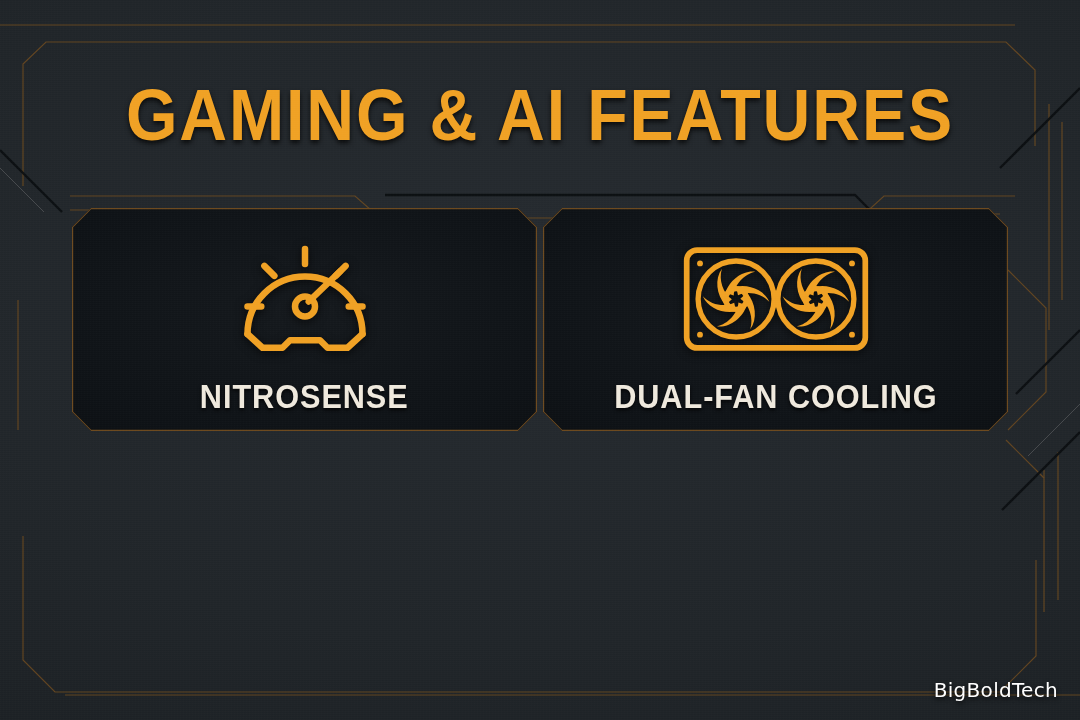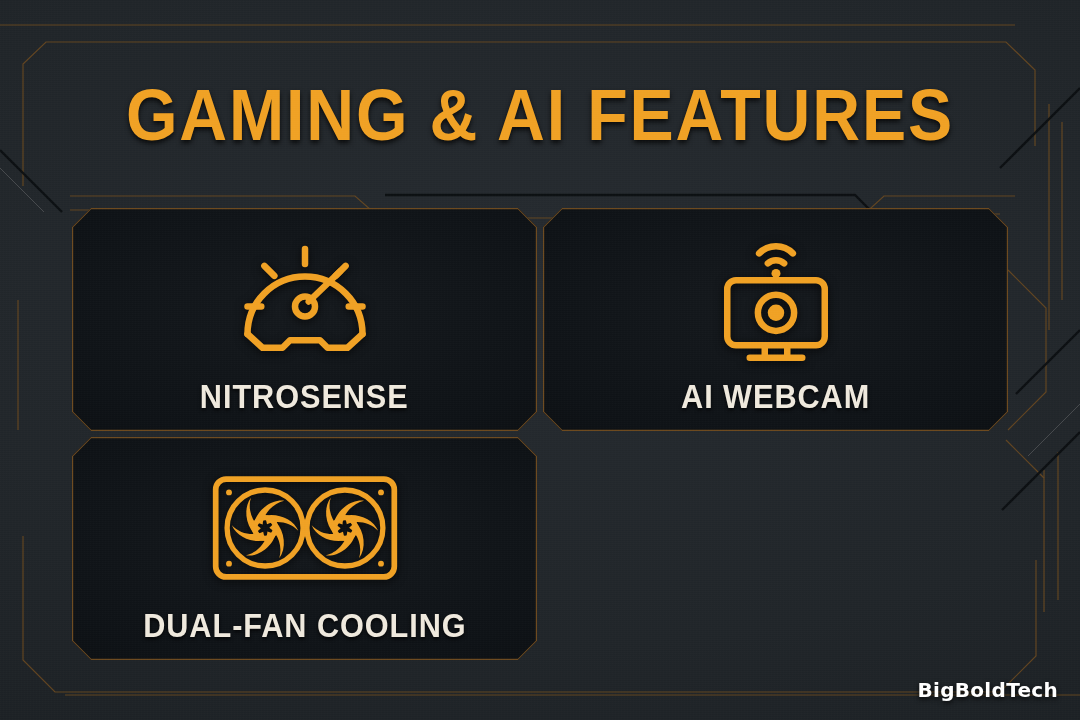--- a/index.html
+++ b/index.html
@@ -63,21 +63,21 @@
     color:#efe9dd;
     transform:scaleX(.93);
     text-shadow:0 2px 4px rgba(0,0,0,.8);
     white-space:nowrap;
   }
 
   
   #watermark{
     position:absolute;right:22px;bottom:18px;
     font-family:"DejaVu Sans", sans-serif;
-    font-weight:bold;font-size:20px;letter-spacing:.3px;
+    font-weight:normal;font-size:20px;letter-spacing:.3px;
     color:#ffffff;
     text-shadow:0 2px 5px rgba(0,0,0,.85);
   }
 </style>
 </head>
 <body>
 
 <div id="stage">
 
   <svg class="svg-layer" viewBox="0 0 1080 720" fill="none" xmlns="http://www.w3.org/2000/svg">
@@ -139,45 +139,20 @@
 
             <path d="M63 62 L88 38"></path>
 
             <circle cx="60" cy="66" r="8"></circle>
           </g>
         </svg>
       </div>
       <div class="card-label">NITROSENSE</div>
     </div>
 
-    <div class="card">
-      <svg class="card-border" viewBox="0 0 465 223" preserveAspectRatio="none" fill="none">
-        <path d="M19 .6 H446 L464.4 19 V204 L446 222.4 H19 L.6 204 V19 Z" stroke="#6d4a1f" stroke-width="1.2"></path>
-      </svg>
-      <div class="icon-wrap">
-        <svg viewBox="0 0 120 120" fill="none" xmlns="http://www.w3.org/2000/svg">
-          <g stroke="#f0a124" stroke-width="5.2" stroke-linecap="round" stroke-linejoin="round">
-
-            <path d="M46.5 23.5 A19 19 0 0 1 73.5 23.5"></path>
-            <path d="M53.5 31.5 A9.5 9.5 0 0 1 66.5 31.5"></path>
-
-            <rect x="21" y="45" width="78" height="52" rx="7"></rect>
-
-            <circle cx="60" cy="71" r="14.5"></circle>
-
-            <path d="M51 97 V106"></path>
-            <path d="M69 97 V106"></path>
-            <path d="M39 107 H81"></path>
-          </g>
-          <circle cx="60" cy="39.5" r="3.6" fill="#f0a124"></circle>
-          <circle cx="60" cy="71" r="6.6" fill="#f0a124"></circle>
-        </svg>
-      </div>
-      <div class="card-label">AI WEBCAM</div>
-    </div>
 
 
     <div class="card">
       <svg class="card-border" viewBox="0 0 465 223" preserveAspectRatio="none" fill="none">
         <path d="M19 .6 H446 L464.4 19 V204 L446 222.4 H19 L.6 204 V19 Z" stroke="#6d4a1f" stroke-width="1.2"></path>
       </svg>
       <div class="icon-wrap" style="width:190px;height:150px;">
         <svg viewBox="0 0 200 115" fill="none" xmlns="http://www.w3.org/2000/svg">
           <rect x="6" y="6" width="188" height="103" rx="11" stroke="#f0a124" stroke-width="6"></rect>
           <g fill="#f0a124">

